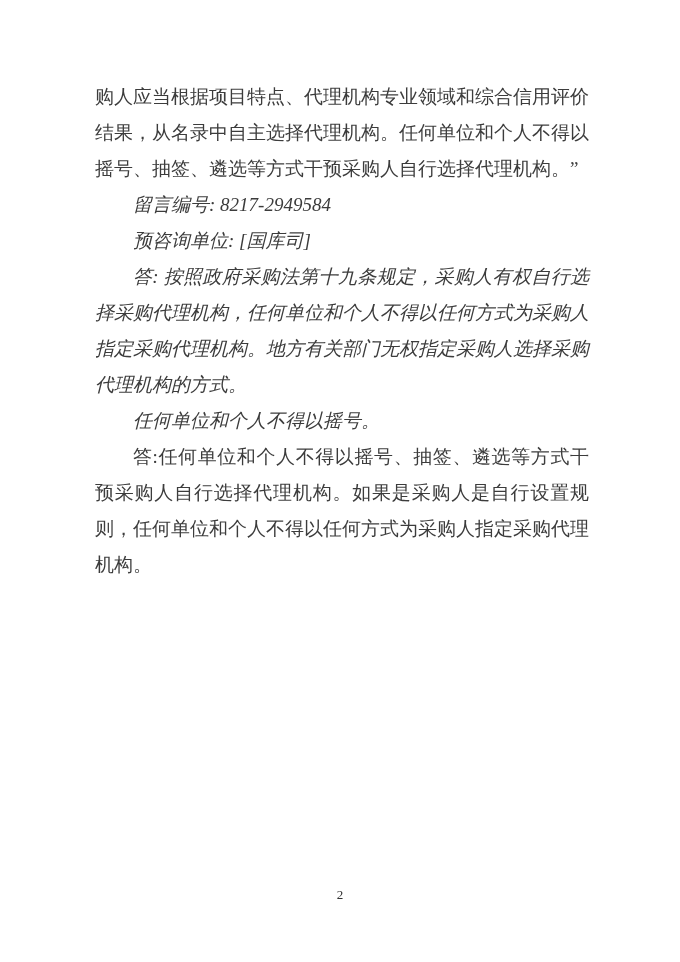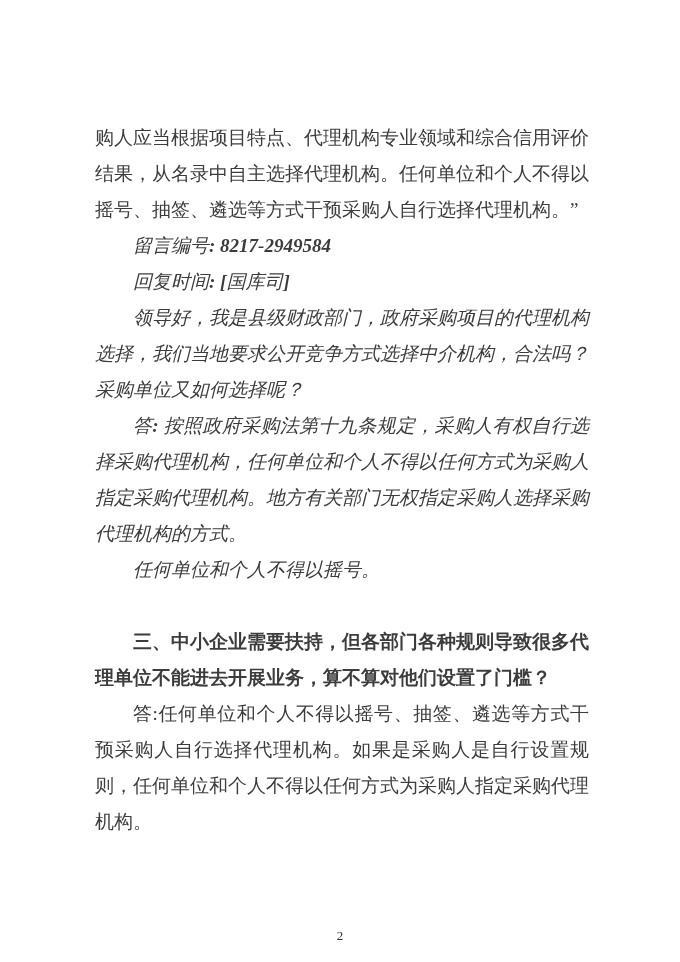--- a/index.html
+++ b/index.html
@@ -11,21 +11,20 @@
     width: 680px;
     height: 962px;
     position: relative;
     overflow: hidden;
     font-family: "Liberation Serif", serif;
   }
   .page {
     position: absolute;
     inset: 0;
     background: #ffffff;
-    margin-top: 41px;
   }
   .content {
     position: absolute;
     left: 95px;
     top: 79px;
     width: 494px;
   }
   .content p {
     margin: 0;
     font-size: 19px;
@@ -36,21 +35,20 @@
     letter-spacing: 0px;
     word-break: break-all;
   }
   .indent {
     text-indent: 2em;
   }
   .italic {
     font-style: italic;
     font-synthesis: style;
     color: #414141;
-    font-weight: bold;
   }
   .heading {
     font-family: "Liberation Sans", sans-serif;
     font-weight: bold;
     color: #1f1f1f;
     margin-top: 36px !important;
   }
   .page-number {
     position: absolute;
     top: 887px;
@@ -64,28 +62,26 @@
 </style>
 </head>
 <body>
 
 <div class="page">
   <div class="content">
     <p>购人应当根据项目特点、代理机构专业领域和综合信用评价结果，从名录中自主选择代理机构。任何单位和个人不得以摇号、抽签、遴选等方式干预采购人自行选择代理机构。”</p>
 
     <p class="italic indent">留言编号: 8217-2949584</p>
 
-    <p class="italic indent">回复时间: [国库司]</p>
+    <p class="italic indent">预咨询单位: [国库司]</p>
 
 
-    <p class="italic indent">领导好，我是县级财政部门，政府采购项目的代理机构选择，我们当地要求公开竞争方式选择中介机构，合法吗？采购单位又如何选择呢？</p>
 
     <p class="italic indent">答: 按照政府采购法第十九条规定，采购人有权自行选择采购代理机构，任何单位和个人不得以任何方式为采购人指定采购代理机构。地方有关部门无权指定采购人选择采购代理机构的方式。</p>
 
     <p class="italic indent">任何单位和个人不得以摇号。</p>
 
-    <p class="heading indent">三、中小企业需要扶持，但各部门各种规则导致很多代理单位不能进去开展业务，算不算对他们设置了门槛？</p>
 
     <p class="indent">答:任何单位和个人不得以摇号、抽签、遴选等方式干预采购人自行选择代理机构。如果是采购人是自行设置规则，任何单位和个人不得以任何方式为采购人指定采购代理机构。</p>
   </div>
 
   <div class="page-number">2</div>
 </div>
 
 </body></html>

